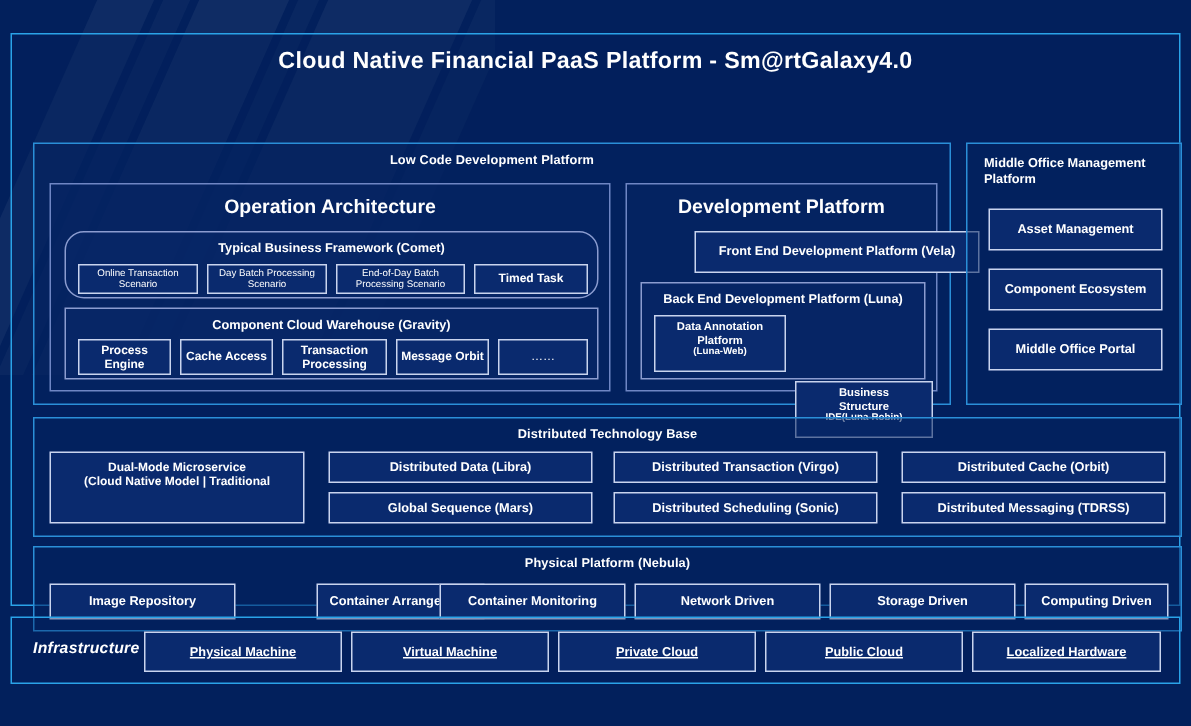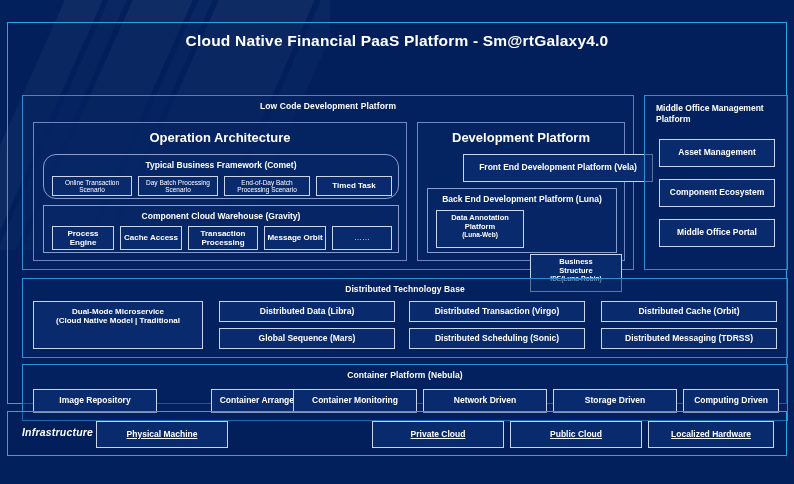--- a/index.html
+++ b/index.html
@@ -248,32 +248,33 @@
 
       <div class="chip dtb-chip" style="left:196px; top:22px; width:176px; height:21px;">Distributed Data (Libra)</div>
       <div class="chip dtb-chip" style="left:386px; top:22px; width:176px; height:21px;">Distributed Transaction (Virgo)</div>
       <div class="chip dtb-chip" style="left:578px; top:22px; width:176px; height:21px;">Distributed Cache (Orbit)</div>
       <div class="chip dtb-chip" style="left:196px; top:49px; width:176px; height:21px;">Global Sequence (Mars)</div>
       <div class="chip dtb-chip" style="left:386px; top:49px; width:176px; height:21px;">Distributed Scheduling (Sonic)</div>
       <div class="chip dtb-chip" style="left:578px; top:49px; width:176px; height:21px;">Distributed Messaging (TDRSS)</div>
     </div>
 
     <div class="sec" id="container-plat">
-      <div class="sec-title">Container Platform (Nebula)</div>
+      <div class="sec-title">Physical Platform (Nebula)</div>
       <div class="chip cp-chip" style="left:10px;  width:124px;">Image Repository</div>
       <div class="chip cp-chip" style="left:140px; width:112px;margin-left:48px;">Container Arrangement</div>
       <div class="chip cp-chip" style="left:270px; width:124px;">Container Monitoring</div>
       <div class="chip cp-chip" style="left:400px; width:124px;">Network Driven</div>
       <div class="chip cp-chip" style="left:530px; width:124px;">Storage Driven</div>
       <div class="chip cp-chip" style="left:660px; width:96px;">Computing Driven</div>
     </div>
 
   </div>
 
   <div class="outer-panel infra-panel">
     <div id="infra-label">Infrastructure</div>
     <div class="chip infra-chip" style="left:88px;  width:132px;">Physical Machine</div>
+    <div class="chip infra-chip" style="left:226px; width:132px;">Virtual Machine</div>
     <div class="chip infra-chip" style="left:364px; width:132px;">Private Cloud</div>
     <div class="chip infra-chip" style="left:502px; width:132px;">Public Cloud</div>
     <div class="chip infra-chip" style="left:640px; width:126px;">Localized Hardware</div>
   </div>
 
 </div>
 
 </body></html>

